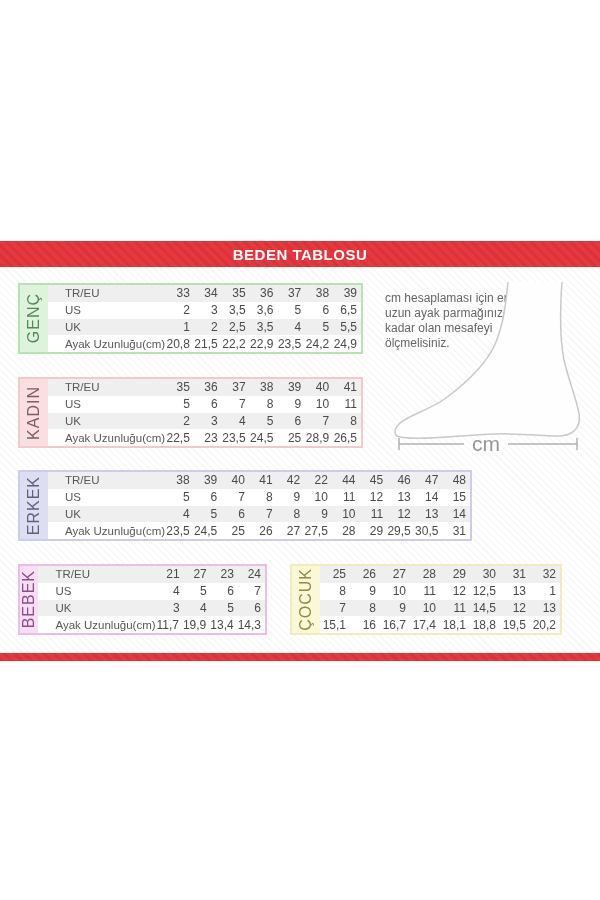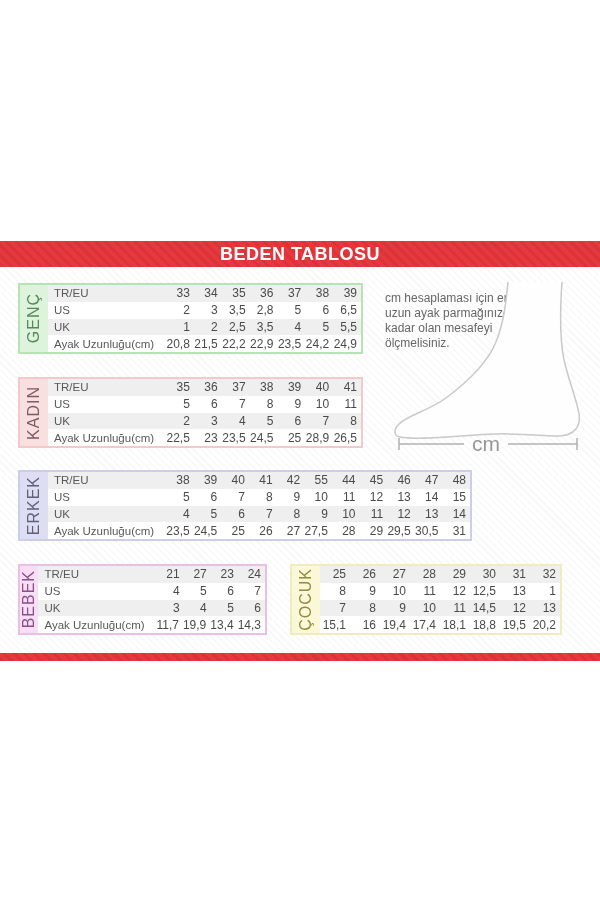--- a/index.html
+++ b/index.html
@@ -6,38 +6,38 @@
   body{font-family:"Liberation Sans","DejaVu Sans",sans-serif;background:#fff;}
   #stage{position:relative;width:600px;height:900px;background:#ffffff;overflow:hidden;margin:0 auto;}
 
   
   .red-stripes{
     background-color:#e8383e;
     background-image:repeating-linear-gradient(45deg, rgba(0,0,0,0.07) 0 3px, transparent 3px 7px);
   }
   #title-band{position:absolute;left:0;top:241px;width:600px;height:26px;
     display:flex;align-items:center;justify-content:center;}
-  #title-band .title{color:#ffffff;font-size:18px;font-weight:700;letter-spacing:.5px;}
+  #title-band .title{color:#ffffff;font-size:15px;font-weight:700;letter-spacing:.5px;}
   #bottom-rule{position:absolute;left:0;top:653px;width:600px;height:8px;}
 
   
   #content-bg{position:absolute;left:0;top:267px;width:600px;height:386px;
     background-image:repeating-linear-gradient(45deg, rgba(120,120,110,0.05) 0 1.5px, transparent 1.5px 5px);}
 
   
   .tbl{position:absolute;display:flex;box-sizing:border-box;background:#ffffff;
     border:2px solid var(--bd,#ccc);}
   .tbl-label{width:28px;background:var(--bg,#eee);color:var(--fg,#666);
     display:flex;align-items:center;justify-content:center;}
   .tbl-label span{writing-mode:vertical-rl;transform:rotate(180deg);
     font-size:16px;letter-spacing:1px;line-height:1;}
   .tbl-body{flex:1;display:flex;flex-direction:column;}
   .tbl-row{flex:1;display:flex;align-items:center;color:#4a4a4a;font-size:12px;}
   .tbl-row.alt{background:#efefef;}
-  .row-header{width:118px;box-sizing:border-box;padding-left:6px;font-size:11.5px;
+  .row-header{width:118px;box-sizing:border-box;padding-left:17px;font-size:11.5px;
     color:#585858;white-space:nowrap;overflow:hidden;}
   .cell{flex:1;text-align:right;padding-right:4px;white-space:nowrap;}
 
   #tbl-genc {left:18px;top:283px;width:345px;height:71px;}
   #tbl-kadin{left:18px;top:377px;width:345px;height:71px;}
   #tbl-erkek{left:18px;top:470px;width:454px;height:71px;}
   #tbl-bebek{left:18px;top:564px;width:249px;height:71px;}
   #tbl-cocuk{left:290px;top:564px;width:272px;height:71px;}
 
   
@@ -69,21 +69,21 @@
           <div class="cell">36</div>
           <div class="cell">37</div>
           <div class="cell">38</div>
           <div class="cell">39</div>
         </div>
         <div class="tbl-row">
           <div class="row-header">US</div>
           <div class="cell">2</div>
           <div class="cell">3</div>
           <div class="cell">3,5</div>
-          <div class="cell">2,8</div>
+          <div class="cell">3,6</div>
           <div class="cell">5</div>
           <div class="cell">6</div>
           <div class="cell">6,5</div>
         </div>
         <div class="tbl-row alt">
           <div class="row-header">UK</div>
           <div class="cell">1</div>
           <div class="cell">2</div>
           <div class="cell">2,5</div>
           <div class="cell">3,5</div>
@@ -157,21 +157,21 @@
         <span>ERKEK</span>
       </div>
     <div class="tbl-body">
         <div class="tbl-row alt">
           <div class="row-header">TR/EU</div>
           <div class="cell">38</div>
           <div class="cell">39</div>
           <div class="cell">40</div>
           <div class="cell">41</div>
           <div class="cell">42</div>
-          <div class="cell">55</div>
+          <div class="cell">22</div>
           <div class="cell">44</div>
           <div class="cell">45</div>
           <div class="cell">46</div>
           <div class="cell">47</div>
           <div class="cell">48</div>
         </div>
         <div class="tbl-row">
           <div class="row-header">US</div>
           <div class="cell">5</div>
           <div class="cell">6</div>
@@ -283,21 +283,21 @@
           <div class="cell">9</div>
           <div class="cell">10</div>
           <div class="cell">11</div>
           <div class="cell">14,5</div>
           <div class="cell">12</div>
           <div class="cell">13</div>
         </div>
         <div class="tbl-row">
           <div class="cell">15,1</div>
           <div class="cell">16</div>
-          <div class="cell">19,4</div>
+          <div class="cell">16,7</div>
           <div class="cell">17,4</div>
           <div class="cell">18,1</div>
           <div class="cell">18,8</div>
           <div class="cell">19,5</div>
           <div class="cell">20,2</div>
         </div>
       </div>
   </div>
 
   <div id="measure-note">

